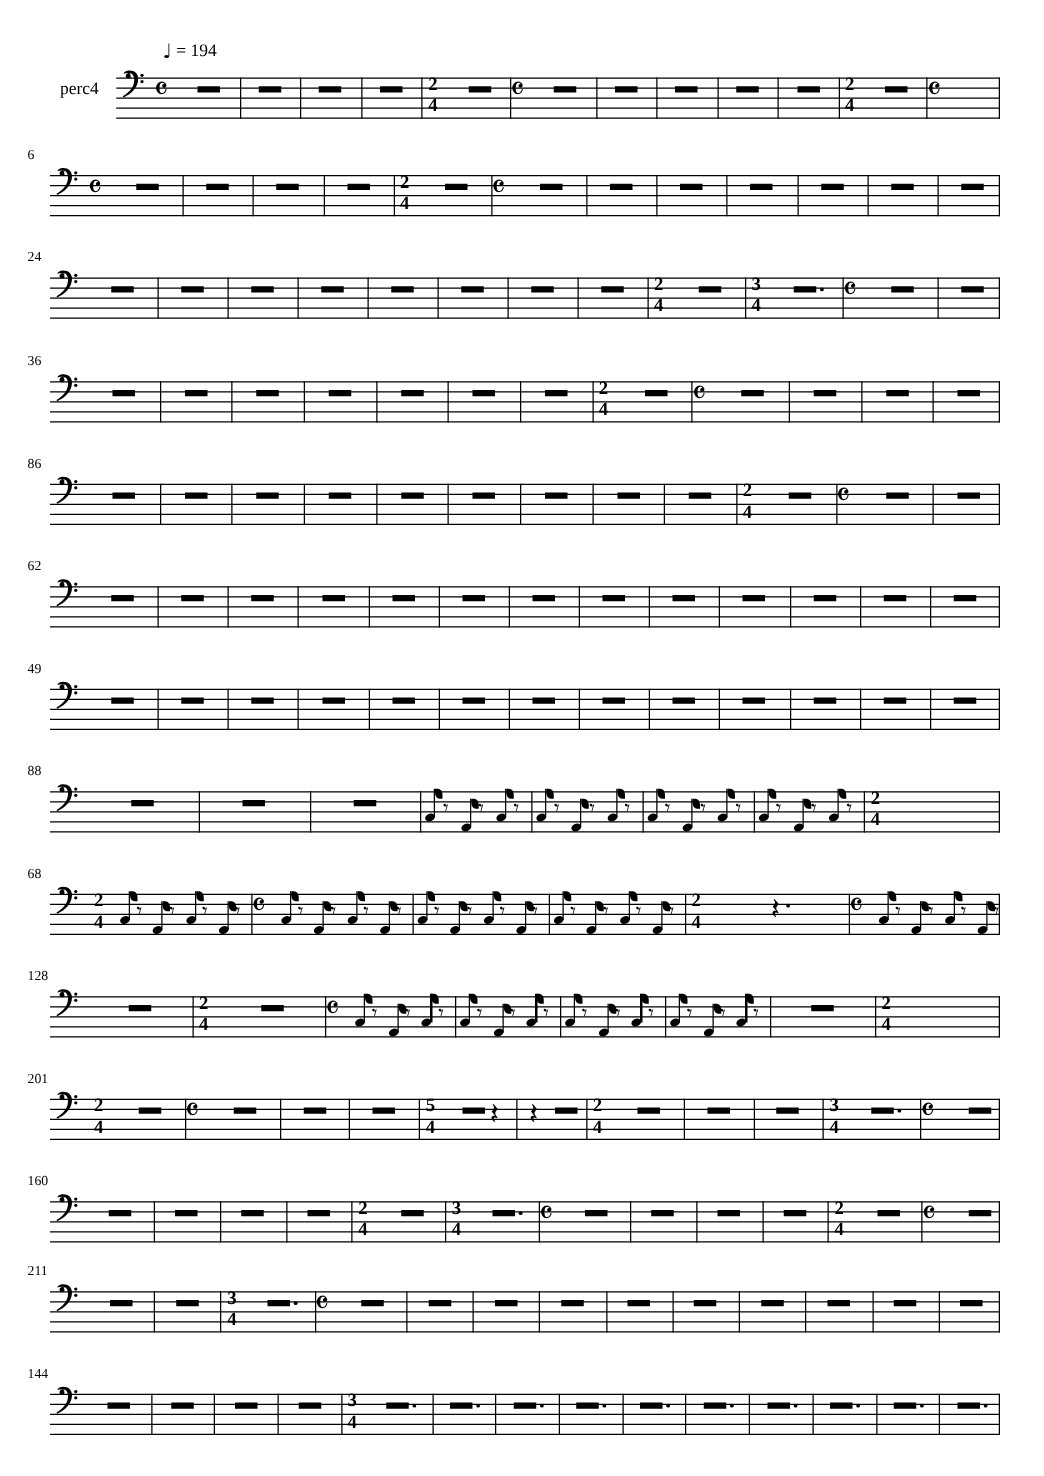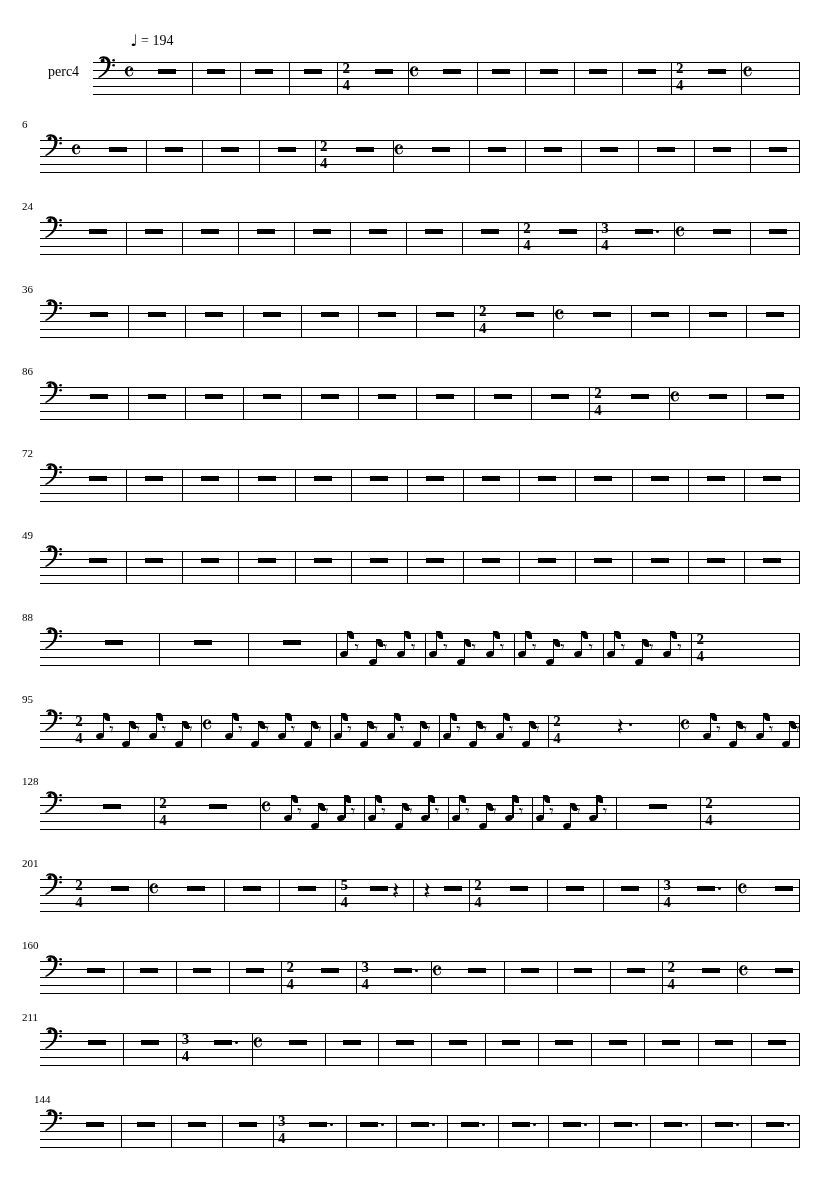--- a/index.html
+++ b/index.html
@@ -385,21 +385,21 @@
         </div>
         <div class="mrest" style="left: 630.833px;"></div>
         <div class="barline" style="left: 668.667px;"></div>
         <div class="timesig-c" style="left: 668.667px; font-size: 26px; top: 21px;">𝄴</div>
         <div class="mrest" style="left: 708.5px;"></div>
         <div class="barline" style="left: 746.333px;"></div>
         <div class="mrest" style="left: 766.167px;"></div>
         <div class="barline" style="left: 799px;"></div>
       </div>
       <div class="system" style="top: 447px;">
-        <div class="sysnum" style="left: 22px;">72</div>
+        <div class="sysnum" style="left: 22px;">62</div>
         <div class="staff" style="left: 40px; width: 760px;">
           <div class="line l0"></div>
           <div class="line l1"></div>
           <div class="line l2"></div>
           <div class="line l3"></div>
           <div class="line l4"></div>
         </div>
         <svg width="22" height="26" viewBox="0 0 22 26" class="clef-svg" style="left: 44px; top: 16px;">
           <path d="M2.0 3.2 C2.0 1.4 4.2 0.3 6.6 0.3 C10.8 0.3 13.6 3.1 13.6 7.0 C13.6 14.0 7.6 19.4 1.8 22.0 L1.2 21.0 C6.4 18.0 10.4 13.6 10.4 8.0 C10.4 4.6 8.8 2.4 6.4 2.4 C4.8 2.4 3.6 3.4 3.6 4.8 C3.6 6.0 4.4 6.8 5.6 6.8 C6.8 6.8 7.6 6.0 7.6 4.9 C7.6 4.3 7.3 3.8 6.9 3.5 C7.2 3.35 7.6 3.3 8.0 3.3 C6.9 2.6 5.6 2.2 4.6 2.4 C3.1 2.7 2.0 3.0 2.0 3.2 Z" fill="#000"></path>
           <circle cx="16.6" cy="4.2" r="1.3" fill="#000"></circle>
@@ -569,21 +569,21 @@
           <div class="erest" style="left: 14.125px; top: 6px;">𝄾</div>
         </div>
         <div class="barline" style="left: 691.25px;"></div>
         <div class="timesig" style="left: 691.25px;">
           <span class="num">2</span>
           <span class="den">4</span>
         </div>
         <div class="barline" style="left: 799px;"></div>
       </div>
       <div class="system" style="top: 693px;">
-        <div class="sysnum" style="left: 22px;">95</div>
+        <div class="sysnum" style="left: 22px;">68</div>
         <div class="staff" style="left: 40px; width: 760px;">
           <div class="line l0"></div>
           <div class="line l1"></div>
           <div class="line l2"></div>
           <div class="line l3"></div>
           <div class="line l4"></div>
         </div>
         <svg width="22" height="26" viewBox="0 0 22 26" class="clef-svg" style="left: 44px; top: 16px;">
           <path d="M2.0 3.2 C2.0 1.4 4.2 0.3 6.6 0.3 C10.8 0.3 13.6 3.1 13.6 7.0 C13.6 14.0 7.6 19.4 1.8 22.0 L1.2 21.0 C6.4 18.0 10.4 13.6 10.4 8.0 C10.4 4.6 8.8 2.4 6.4 2.4 C4.8 2.4 3.6 3.4 3.6 4.8 C3.6 6.0 4.4 6.8 5.6 6.8 C6.8 6.8 7.6 6.0 7.6 4.9 C7.6 4.3 7.3 3.8 6.9 3.5 C7.2 3.35 7.6 3.3 8.0 3.3 C6.9 2.6 5.6 2.2 4.6 2.4 C3.1 2.7 2.0 3.0 2.0 3.2 Z" fill="#000"></path>
           <circle cx="16.6" cy="4.2" r="1.3" fill="#000"></circle>
@@ -988,21 +988,21 @@
         <div class="mrest" style="left: 608.692px;"></div>
         <div class="barline" style="left: 644.308px;"></div>
         <div class="mrest" style="left: 661.923px;"></div>
         <div class="barline" style="left: 697.538px;"></div>
         <div class="mrest" style="left: 715.154px;"></div>
         <div class="barline" style="left: 750.769px;"></div>
         <div class="mrest" style="left: 768.385px;"></div>
         <div class="barline" style="left: 799px;"></div>
       </div>
       <div class="system" style="top: 1093px;">
-        <div class="sysnum" style="left: 34px;">144</div>
+        <div class="sysnum" style="left: 22px;">144</div>
         <div class="staff" style="left: 40px; width: 760px;">
           <div class="line l0"></div>
           <div class="line l1"></div>
           <div class="line l2"></div>
           <div class="line l3"></div>
           <div class="line l4"></div>
         </div>
         <svg width="22" height="26" viewBox="0 0 22 26" class="clef-svg" style="left: 44px; top: 16px;">
           <path d="M2.0 3.2 C2.0 1.4 4.2 0.3 6.6 0.3 C10.8 0.3 13.6 3.1 13.6 7.0 C13.6 14.0 7.6 19.4 1.8 22.0 L1.2 21.0 C6.4 18.0 10.4 13.6 10.4 8.0 C10.4 4.6 8.8 2.4 6.4 2.4 C4.8 2.4 3.6 3.4 3.6 4.8 C3.6 6.0 4.4 6.8 5.6 6.8 C6.8 6.8 7.6 6.0 7.6 4.9 C7.6 4.3 7.3 3.8 6.9 3.5 C7.2 3.35 7.6 3.3 8.0 3.3 C6.9 2.6 5.6 2.2 4.6 2.4 C3.1 2.7 2.0 3.0 2.0 3.2 Z" fill="#000"></path>
           <circle cx="16.6" cy="4.2" r="1.3" fill="#000"></circle>

